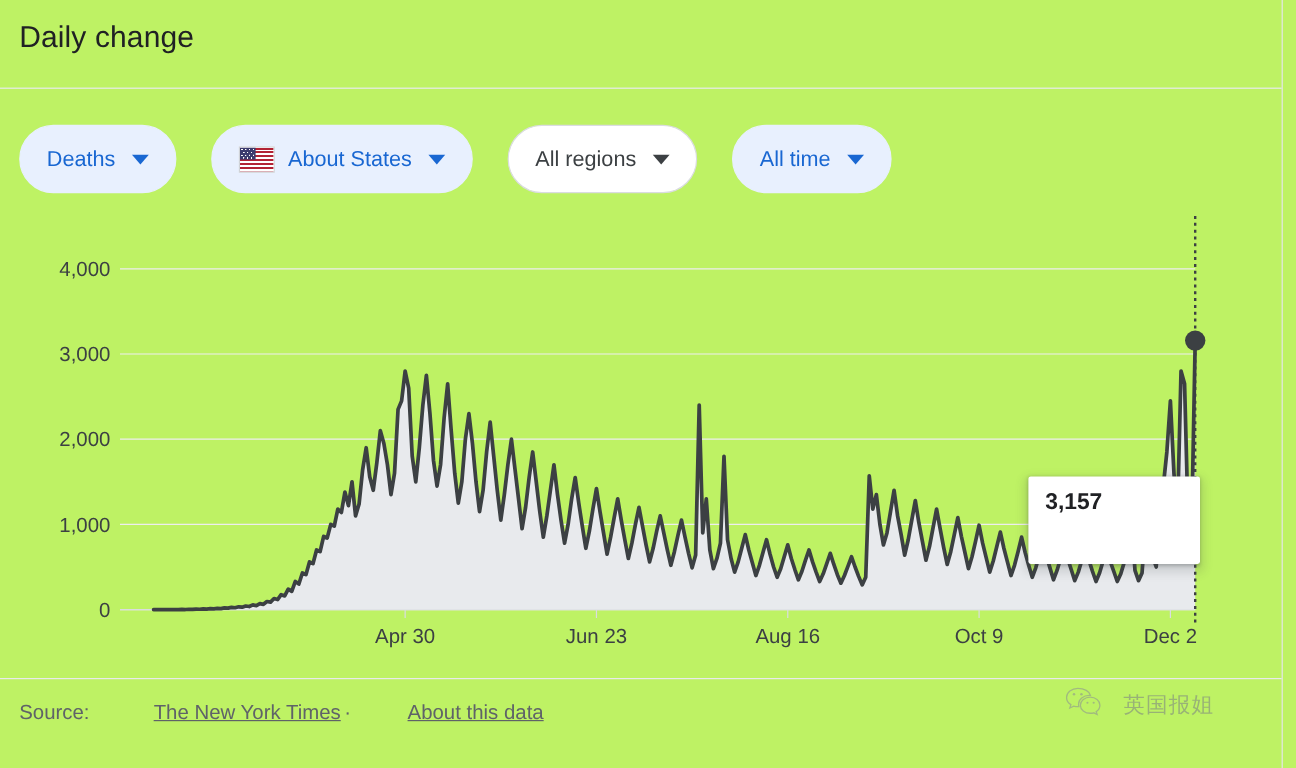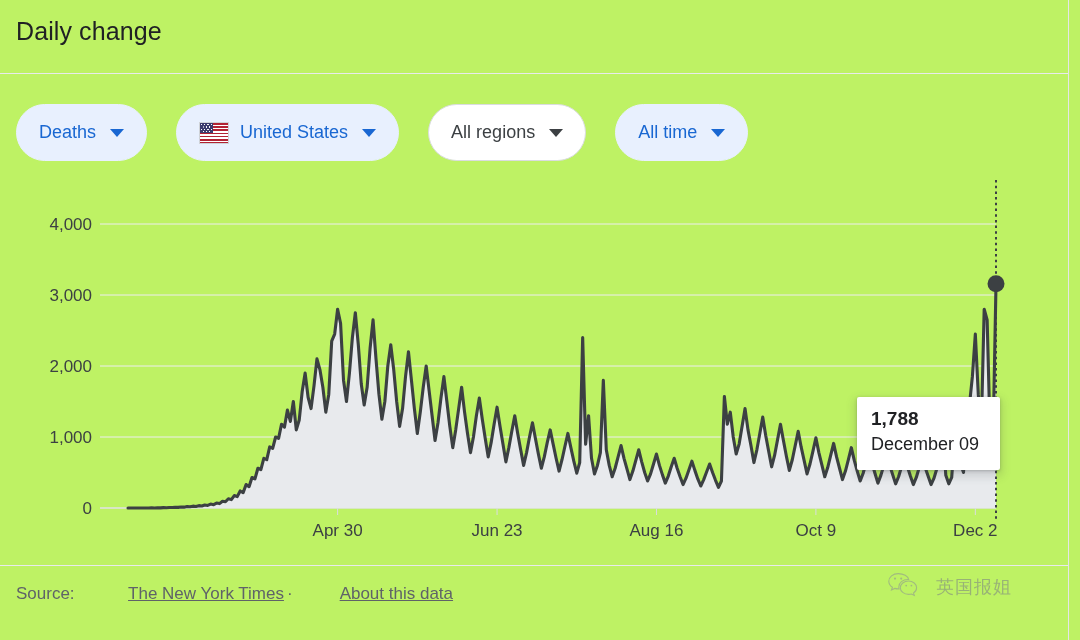--- a/index.html
+++ b/index.html
@@ -237,21 +237,21 @@
       <div class="chip selected">
         <span class="chip-label">Deaths</span>
         <span class="caret"></span>
       </div>
       <div class="chip selected">
         <span class="flag">
           <span class="stripes"></span>
           <span class="canton"></span>
           <span class="stars"></span>
         </span>
-        <span class="chip-label">United States</span>
+        <span class="chip-label">About States</span>
         <span class="caret"></span>
       </div>
       <div class="chip unselected">
         <span class="chip-label">All regions</span>
         <span class="caret"></span>
       </div>
       <div class="chip selected">
         <span class="chip-label">All time</span>
         <span class="caret"></span>
       </div>
@@ -289,22 +289,21 @@
           <text class="tick-label x-tick" x="975.3333333333333" y="356">Dec 2</text>
         </g>
       <path id="area-path" fill="#e8eaed" stroke="none" d="M128.00 328.00 L130.95 328.00 L133.90 328.00 L136.86 328.00 L139.81 328.00 L142.76 328.00 L145.71 327.93 L148.67 328.00 L151.62 327.86 L154.57 327.93 L157.52 327.79 L160.48 327.86 L163.43 327.64 L166.38 327.72 L169.33 327.43 L172.29 327.57 L175.24 327.22 L178.19 327.36 L181.14 326.94 L184.10 327.15 L187.05 326.58 L190.00 326.79 L192.95 326.15 L195.90 326.44 L198.86 325.66 L201.81 326.01 L204.76 325.02 L207.71 325.44 L210.67 324.10 L213.62 324.66 L216.57 323.03 L219.52 323.60 L222.48 321.25 L225.43 321.75 L228.38 318.77 L231.33 319.62 L234.29 315.57 L237.24 316.64 L240.19 310.96 L243.14 312.74 L246.10 304.57 L249.05 306.70 L252.00 297.47 L254.95 298.89 L257.90 288.24 L260.86 289.66 L263.81 278.30 L266.76 279.72 L269.71 266.94 L272.67 268.36 L275.62 257.00 L278.57 258.42 L281.52 244.22 L284.48 247.06 L287.43 230.02 L290.38 241.38 L293.33 221.50 L296.29 249.90 L299.24 239.96 L302.19 211.56 L305.14 193.10 L308.10 217.24 L311.05 228.60 L314.00 205.88 L316.95 178.90 L319.90 189.55 L322.86 207.30 L325.81 232.15 L328.76 214.40 L331.71 161.15 L334.67 154.05 L337.62 129.20 L340.57 143.40 L343.52 200.20 L346.48 221.50 L349.43 193.10 L352.38 157.60 L355.33 132.75 L358.29 164.70 L361.24 203.75 L364.19 225.05 L367.14 207.30 L370.10 168.25 L373.05 139.85 L376.00 178.90 L378.95 214.40 L381.90 239.25 L384.86 221.50 L387.81 186.00 L390.76 164.70 L393.71 189.55 L396.67 221.50 L399.62 246.35 L402.57 228.60 L405.52 196.65 L408.48 171.80 L411.43 200.20 L414.38 228.60 L417.33 253.45 L420.29 232.15 L423.24 207.30 L426.19 186.00 L429.14 210.85 L432.10 235.70 L435.05 260.55 L438.00 242.80 L440.95 217.95 L443.90 196.65 L446.86 221.50 L449.81 246.35 L452.76 267.65 L455.71 249.90 L458.67 228.60 L461.62 207.30 L464.57 232.15 L467.52 253.45 L470.48 272.62 L473.43 257.00 L476.38 235.70 L479.33 217.95 L482.29 239.25 L485.24 258.42 L488.19 276.88 L491.14 262.68 L494.10 244.22 L497.05 227.18 L500.00 246.35 L502.95 264.10 L505.90 281.85 L508.86 267.65 L511.81 251.32 L514.76 235.70 L517.71 253.45 L520.67 269.78 L523.62 285.40 L526.57 272.62 L529.52 257.00 L532.48 242.80 L535.43 258.42 L538.38 274.04 L541.33 288.24 L544.29 276.88 L547.24 262.68 L550.19 249.90 L553.14 264.10 L556.10 278.30 L559.05 291.08 L562.00 279.72 L564.95 266.23 L567.90 253.45 L570.86 267.65 L573.81 281.14 L576.76 293.21 L579.71 282.56 L582.67 157.60 L585.62 264.10 L588.57 235.70 L591.52 278.30 L594.48 293.92 L597.43 285.40 L600.38 272.62 L603.33 200.20 L606.29 269.78 L609.24 285.40 L612.19 296.76 L615.14 288.24 L618.10 276.88 L621.05 265.52 L624.00 278.30 L626.95 288.95 L629.90 299.60 L632.86 291.08 L635.81 280.43 L638.76 269.78 L641.71 281.85 L644.67 292.50 L647.62 301.02 L650.57 293.92 L653.52 283.98 L656.48 274.04 L659.43 285.40 L662.38 294.63 L665.33 303.15 L668.29 296.05 L671.24 286.82 L674.19 278.30 L677.14 288.24 L680.10 296.76 L683.05 304.57 L686.00 298.18 L688.95 289.66 L691.90 281.14 L694.86 290.37 L697.81 298.89 L700.76 305.99 L703.71 299.60 L706.67 291.79 L709.62 283.98 L712.57 292.50 L715.52 300.31 L718.48 307.41 L721.43 301.02 L724.38 216.53 L727.33 244.22 L730.29 232.15 L733.24 257.00 L736.19 274.04 L739.14 264.10 L742.10 246.35 L745.05 228.60 L748.00 249.90 L750.95 265.52 L753.90 282.56 L756.86 269.78 L759.81 253.45 L762.76 237.12 L765.71 255.58 L768.67 271.20 L771.62 286.82 L774.57 275.46 L777.52 259.84 L780.48 244.22 L783.43 260.55 L786.38 276.17 L789.33 290.37 L792.29 279.72 L795.24 265.52 L798.19 251.32 L801.14 266.94 L804.10 280.43 L807.05 293.92 L810.00 283.98 L812.95 271.20 L815.90 257.71 L818.86 272.62 L821.81 284.69 L824.76 296.76 L827.71 287.53 L830.67 275.46 L833.62 263.39 L836.57 276.88 L839.52 288.24 L842.48 299.60 L845.43 291.08 L848.38 279.72 L851.33 267.65 L854.29 280.43 L857.24 291.08 L860.19 301.02 L863.14 293.21 L866.10 282.56 L869.05 271.20 L872.00 283.27 L874.95 293.21 L877.90 303.15 L880.86 295.34 L883.81 285.40 L886.76 274.04 L889.71 285.40 L892.67 294.63 L895.62 303.86 L898.57 296.76 L901.52 286.82 L904.48 275.46 L907.43 286.82 L910.38 296.05 L913.33 304.57 L916.29 297.47 L919.24 287.53 L922.19 276.17 L925.14 287.53 L928.10 296.05 L931.05 304.57 L934.00 298.18 L936.95 288.24 L939.90 276.88 L942.86 250.61 L945.81 295.34 L948.76 303.86 L951.71 297.47 L954.67 257.00 L957.62 221.50 L960.57 283.98 L963.52 292.50 L966.48 242.80 L969.43 225.05 L972.38 196.65 L975.33 154.05 L978.29 214.40 L981.24 249.90 L984.19 129.20 L987.14 139.85 L990.10 253.45 L993.05 260.55 L996.00 103.85 L996.00 328 L128 328 Z"></path>
       <path id="line-path" fill="none" stroke="#3c4043" stroke-width="3.1" stroke-linejoin="round" stroke-linecap="round" d="M128.00 328.00 L130.95 328.00 L133.90 328.00 L136.86 328.00 L139.81 328.00 L142.76 328.00 L145.71 327.93 L148.67 328.00 L151.62 327.86 L154.57 327.93 L157.52 327.79 L160.48 327.86 L163.43 327.64 L166.38 327.72 L169.33 327.43 L172.29 327.57 L175.24 327.22 L178.19 327.36 L181.14 326.94 L184.10 327.15 L187.05 326.58 L190.00 326.79 L192.95 326.15 L195.90 326.44 L198.86 325.66 L201.81 326.01 L204.76 325.02 L207.71 325.44 L210.67 324.10 L213.62 324.66 L216.57 323.03 L219.52 323.60 L222.48 321.25 L225.43 321.75 L228.38 318.77 L231.33 319.62 L234.29 315.57 L237.24 316.64 L240.19 310.96 L243.14 312.74 L246.10 304.57 L249.05 306.70 L252.00 297.47 L254.95 298.89 L257.90 288.24 L260.86 289.66 L263.81 278.30 L266.76 279.72 L269.71 266.94 L272.67 268.36 L275.62 257.00 L278.57 258.42 L281.52 244.22 L284.48 247.06 L287.43 230.02 L290.38 241.38 L293.33 221.50 L296.29 249.90 L299.24 239.96 L302.19 211.56 L305.14 193.10 L308.10 217.24 L311.05 228.60 L314.00 205.88 L316.95 178.90 L319.90 189.55 L322.86 207.30 L325.81 232.15 L328.76 214.40 L331.71 161.15 L334.67 154.05 L337.62 129.20 L340.57 143.40 L343.52 200.20 L346.48 221.50 L349.43 193.10 L352.38 157.60 L355.33 132.75 L358.29 164.70 L361.24 203.75 L364.19 225.05 L367.14 207.30 L370.10 168.25 L373.05 139.85 L376.00 178.90 L378.95 214.40 L381.90 239.25 L384.86 221.50 L387.81 186.00 L390.76 164.70 L393.71 189.55 L396.67 221.50 L399.62 246.35 L402.57 228.60 L405.52 196.65 L408.48 171.80 L411.43 200.20 L414.38 228.60 L417.33 253.45 L420.29 232.15 L423.24 207.30 L426.19 186.00 L429.14 210.85 L432.10 235.70 L435.05 260.55 L438.00 242.80 L440.95 217.95 L443.90 196.65 L446.86 221.50 L449.81 246.35 L452.76 267.65 L455.71 249.90 L458.67 228.60 L461.62 207.30 L464.57 232.15 L467.52 253.45 L470.48 272.62 L473.43 257.00 L476.38 235.70 L479.33 217.95 L482.29 239.25 L485.24 258.42 L488.19 276.88 L491.14 262.68 L494.10 244.22 L497.05 227.18 L500.00 246.35 L502.95 264.10 L505.90 281.85 L508.86 267.65 L511.81 251.32 L514.76 235.70 L517.71 253.45 L520.67 269.78 L523.62 285.40 L526.57 272.62 L529.52 257.00 L532.48 242.80 L535.43 258.42 L538.38 274.04 L541.33 288.24 L544.29 276.88 L547.24 262.68 L550.19 249.90 L553.14 264.10 L556.10 278.30 L559.05 291.08 L562.00 279.72 L564.95 266.23 L567.90 253.45 L570.86 267.65 L573.81 281.14 L576.76 293.21 L579.71 282.56 L582.67 157.60 L585.62 264.10 L588.57 235.70 L591.52 278.30 L594.48 293.92 L597.43 285.40 L600.38 272.62 L603.33 200.20 L606.29 269.78 L609.24 285.40 L612.19 296.76 L615.14 288.24 L618.10 276.88 L621.05 265.52 L624.00 278.30 L626.95 288.95 L629.90 299.60 L632.86 291.08 L635.81 280.43 L638.76 269.78 L641.71 281.85 L644.67 292.50 L647.62 301.02 L650.57 293.92 L653.52 283.98 L656.48 274.04 L659.43 285.40 L662.38 294.63 L665.33 303.15 L668.29 296.05 L671.24 286.82 L674.19 278.30 L677.14 288.24 L680.10 296.76 L683.05 304.57 L686.00 298.18 L688.95 289.66 L691.90 281.14 L694.86 290.37 L697.81 298.89 L700.76 305.99 L703.71 299.60 L706.67 291.79 L709.62 283.98 L712.57 292.50 L715.52 300.31 L718.48 307.41 L721.43 301.02 L724.38 216.53 L727.33 244.22 L730.29 232.15 L733.24 257.00 L736.19 274.04 L739.14 264.10 L742.10 246.35 L745.05 228.60 L748.00 249.90 L750.95 265.52 L753.90 282.56 L756.86 269.78 L759.81 253.45 L762.76 237.12 L765.71 255.58 L768.67 271.20 L771.62 286.82 L774.57 275.46 L777.52 259.84 L780.48 244.22 L783.43 260.55 L786.38 276.17 L789.33 290.37 L792.29 279.72 L795.24 265.52 L798.19 251.32 L801.14 266.94 L804.10 280.43 L807.05 293.92 L810.00 283.98 L812.95 271.20 L815.90 257.71 L818.86 272.62 L821.81 284.69 L824.76 296.76 L827.71 287.53 L830.67 275.46 L833.62 263.39 L836.57 276.88 L839.52 288.24 L842.48 299.60 L845.43 291.08 L848.38 279.72 L851.33 267.65 L854.29 280.43 L857.24 291.08 L860.19 301.02 L863.14 293.21 L866.10 282.56 L869.05 271.20 L872.00 283.27 L874.95 293.21 L877.90 303.15 L880.86 295.34 L883.81 285.40 L886.76 274.04 L889.71 285.40 L892.67 294.63 L895.62 303.86 L898.57 296.76 L901.52 286.82 L904.48 275.46 L907.43 286.82 L910.38 296.05 L913.33 304.57 L916.29 297.47 L919.24 287.53 L922.19 276.17 L925.14 287.53 L928.10 296.05 L931.05 304.57 L934.00 298.18 L936.95 288.24 L939.90 276.88 L942.86 250.61 L945.81 295.34 L948.76 303.86 L951.71 297.47 L954.67 257.00 L957.62 221.50 L960.57 283.98 L963.52 292.50 L966.48 242.80 L969.43 225.05 L972.38 196.65 L975.33 154.05 L978.29 214.40 L981.24 249.90 L984.19 129.20 L987.14 139.85 L990.10 253.45 L993.05 260.55 L996.00 103.85"></path>
       <line id="hover-line" stroke="#3c4043" stroke-width="2" stroke-dasharray="2.5 3.2" x1="996" x2="996" y1="0" y2="340"></line>
       <circle id="hover-dot" r="8.5" fill="#3c4043" cx="996" cy="103.85300000000001"></circle>
     </svg>
   </div>
 
   <div id="tooltip">
-    <div class="tt-value">1,788</div>
-    <div class="tt-date">December 09</div>
+    <div class="tt-value">3,157</div>
   </div>
 
   <div class="footer-divider"></div>
   <div class="footer">
     <div>
       <span>Source:</span>&nbsp;
       <span class="linky">The New York Times</span><span class="sep">·</span><span class="linky">About this data</span>
     </div>
   </div>
 

